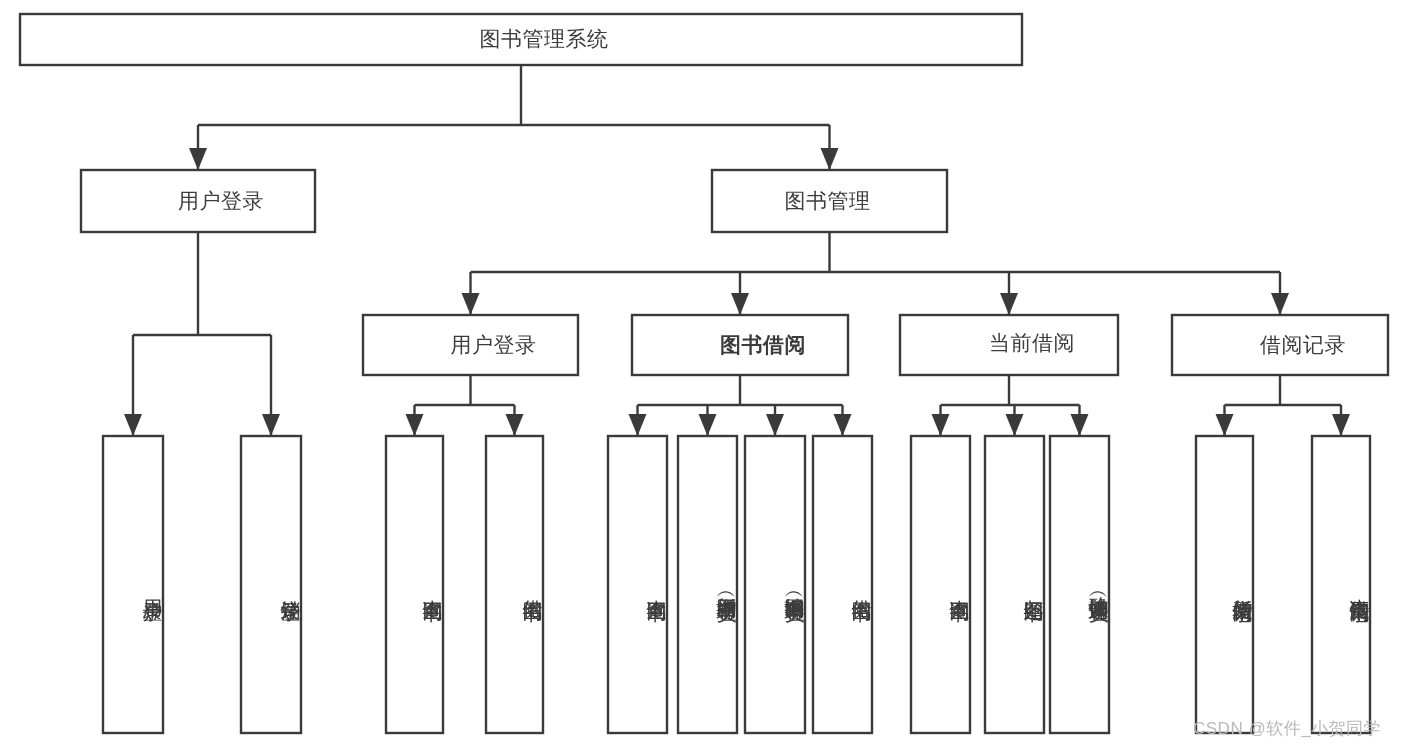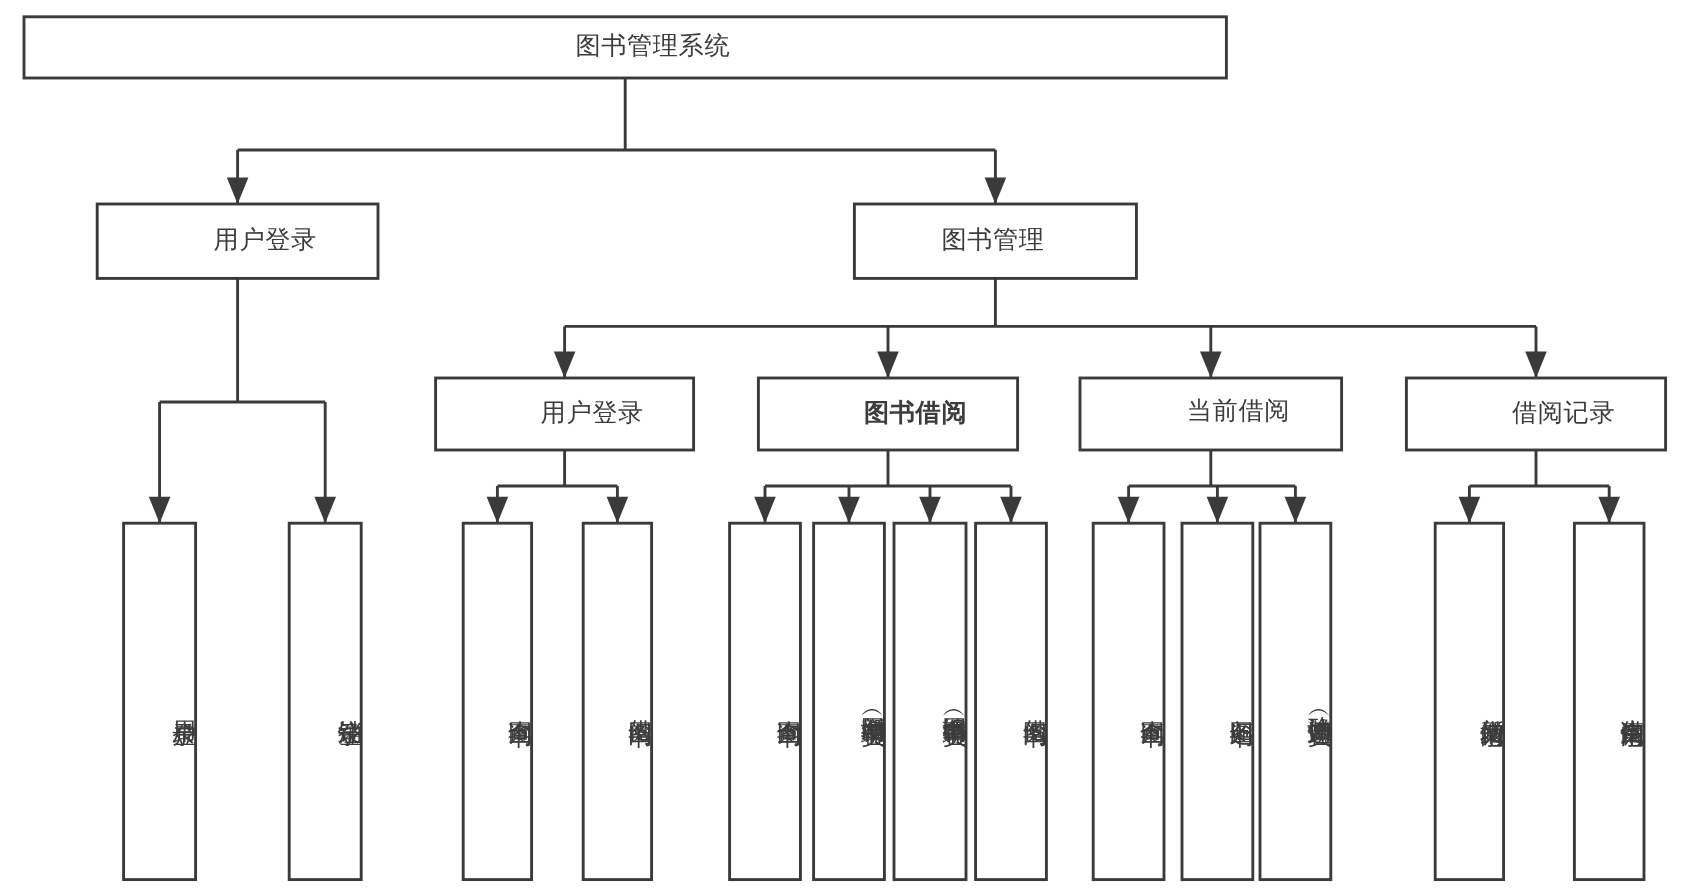--- a/index.html
+++ b/index.html
@@ -171,13 +171,14 @@
       <div class="node-label vertical" style="left: 608px; top: 436px; width: 59px; height: 297px;">查询图书</div>
       <div class="node-label vertical" style="left: 678px; top: 436px; width: 59px; height: 297px;">新增图书（管理员）</div>
       <div class="node-label vertical" style="left: 745px; top: 436px; width: 60px; height: 297px;">编辑图书（管理员）</div>
       <div class="node-label vertical" style="left: 813px; top: 436px; width: 59px; height: 297px;">借阅图书</div>
       <div class="node-label vertical" style="left: 911px; top: 436px; width: 59px; height: 297px;">查询图书</div>
       <div class="node-label vertical" style="left: 985px; top: 436px; width: 59px; height: 297px;">归还图书</div>
       <div class="node-label vertical" style="left: 1050px; top: 436px; width: 59px; height: 297px;">确认归还（管理员）</div>
       <div class="node-label vertical" style="left: 1196px; top: 436px; width: 57px; height: 297px;">新增借阅记录</div>
       <div class="node-label vertical" style="left: 1312px; top: 436px; width: 58px; height: 297px;">查询借阅记录</div>
     </div>
+  <div class="watermark" style="left: 1193px; top: 717px;">CSDN @软件_小贺同学</div>
 </div>
 
 </body></html>

